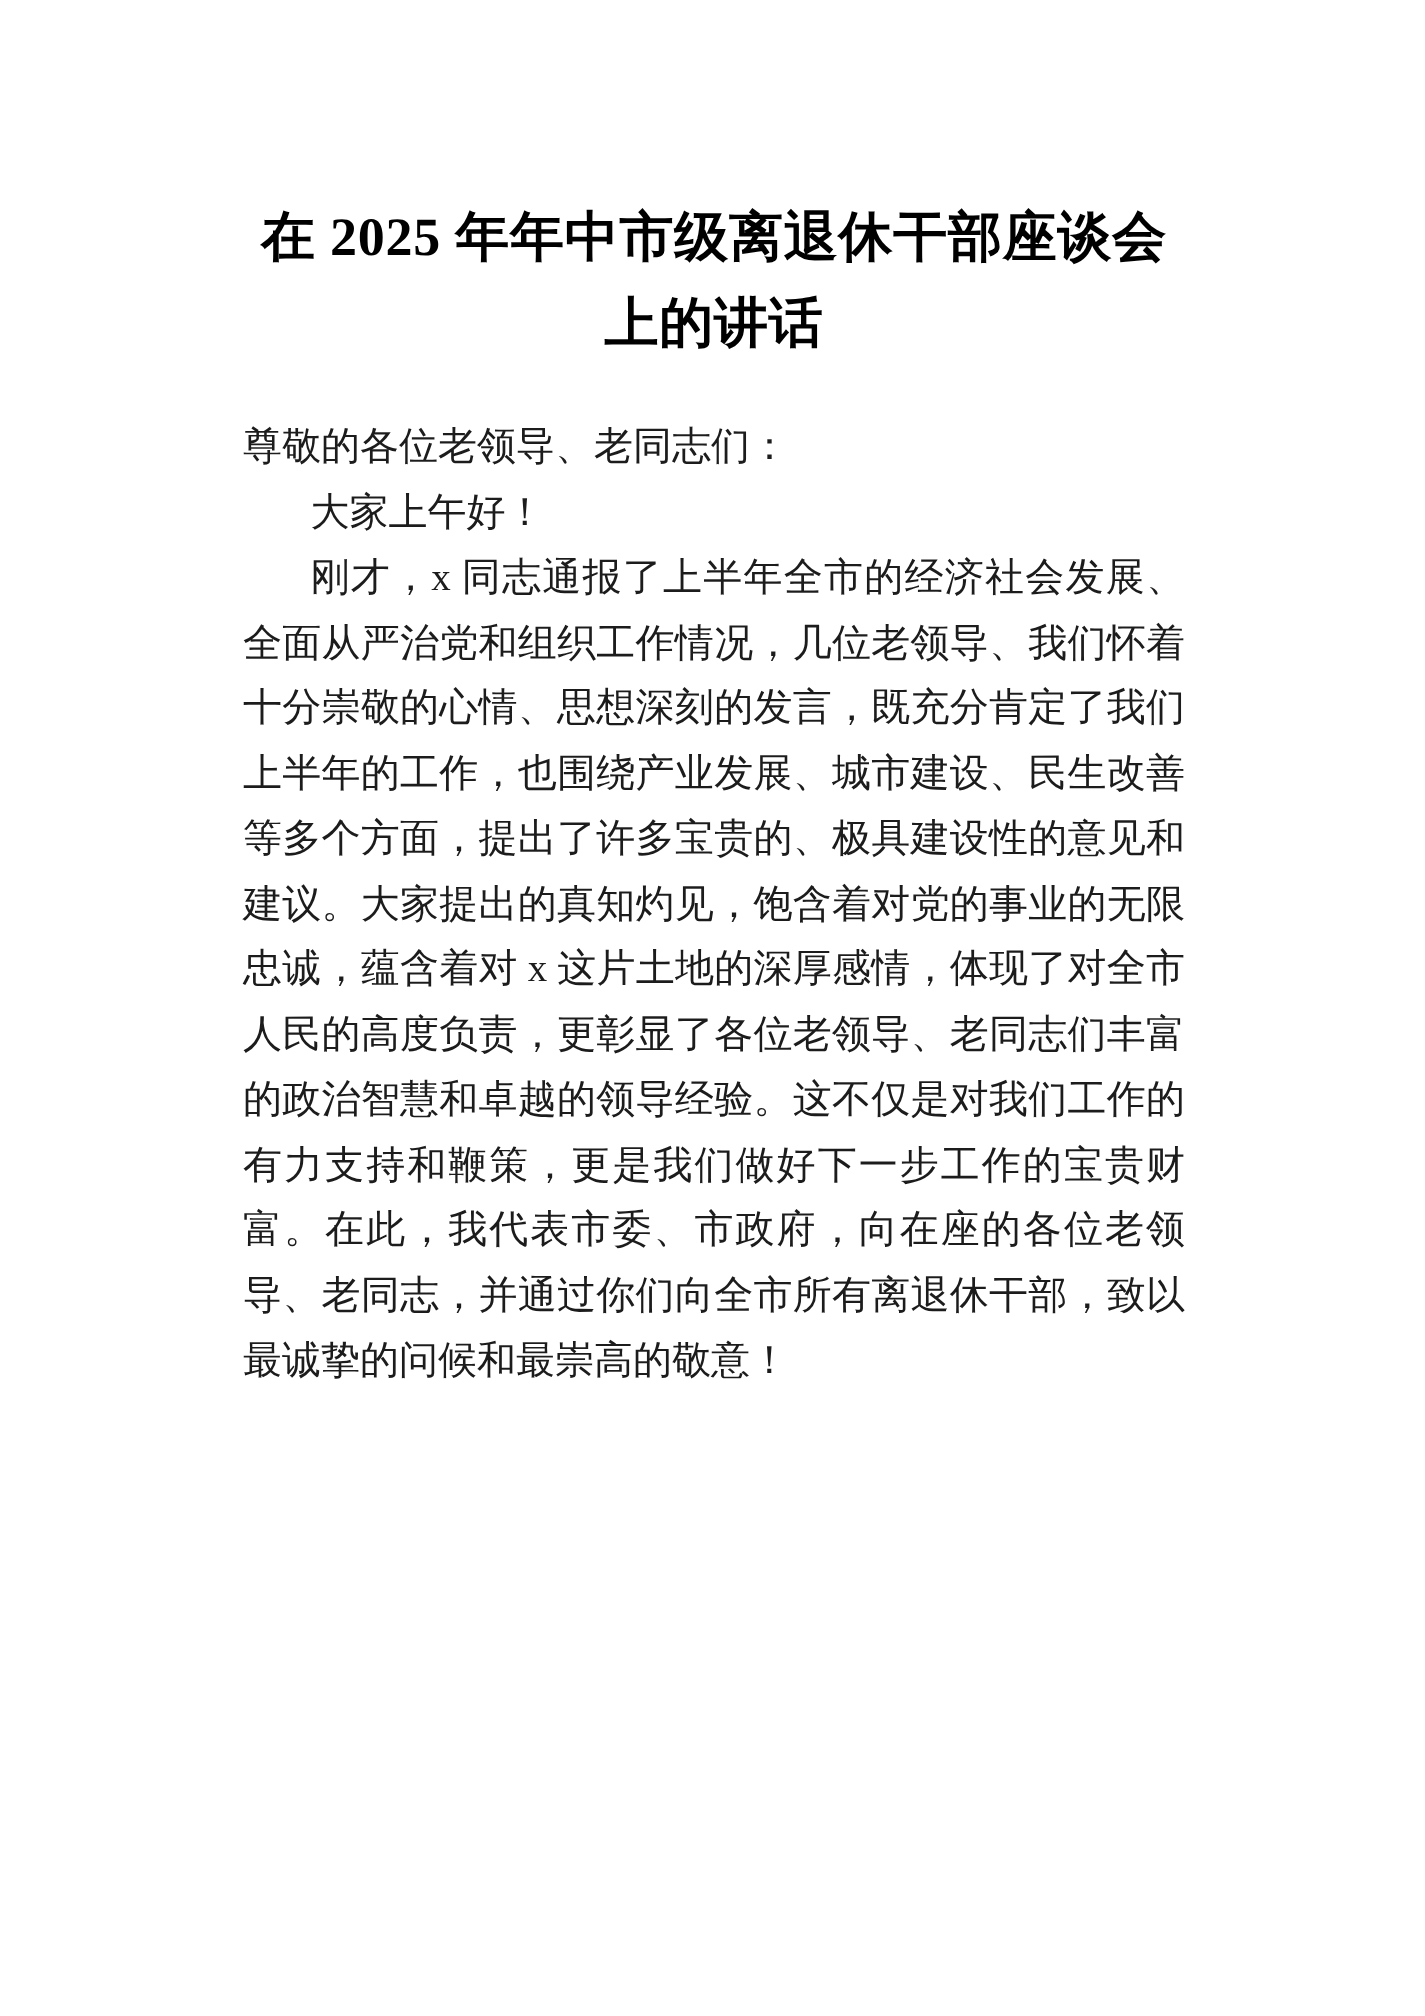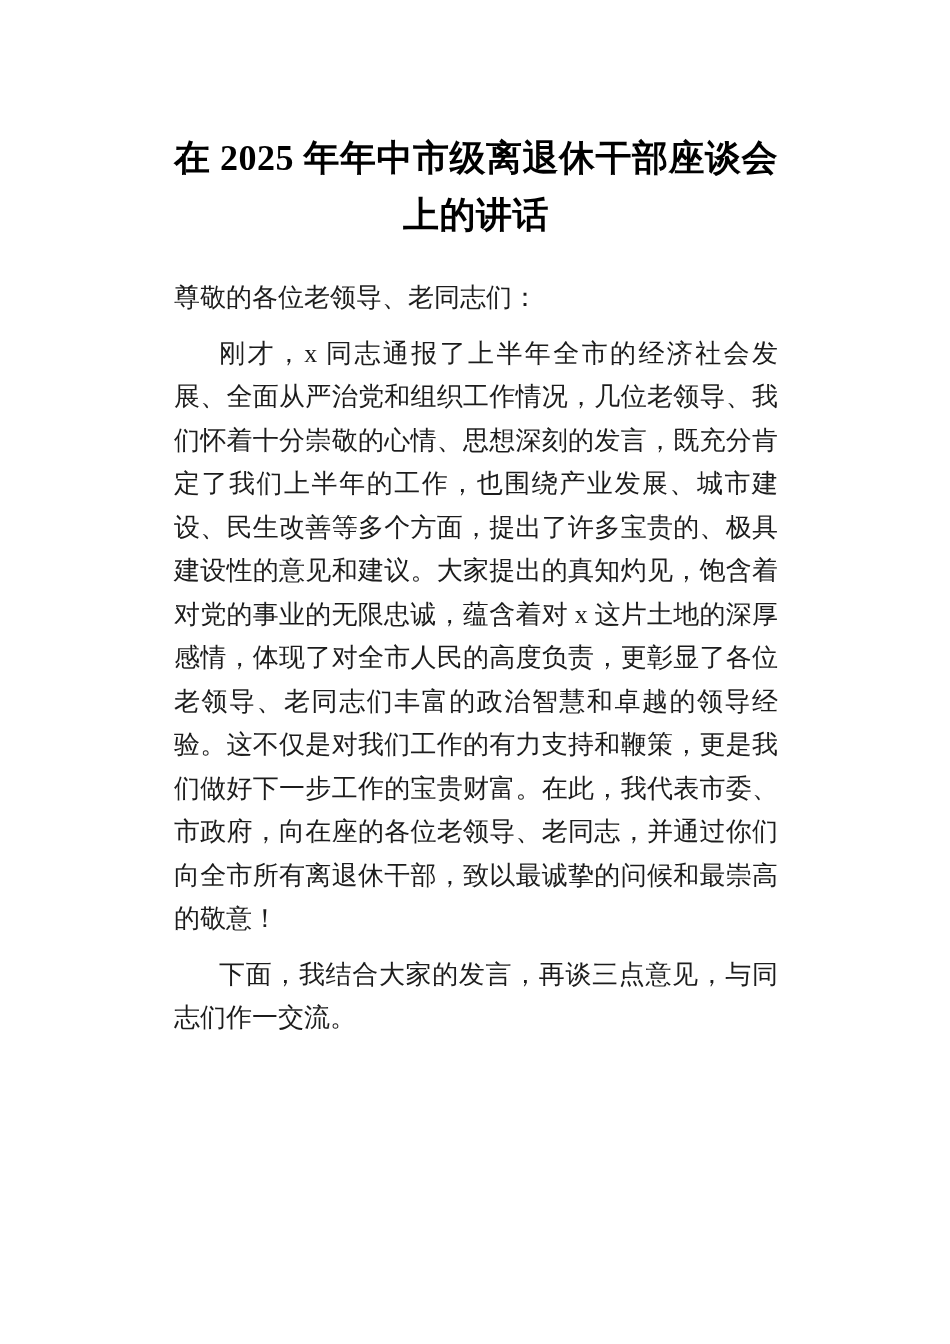--- a/index.html
+++ b/index.html
@@ -27,32 +27,32 @@
     color: #000000;
     letter-spacing: 0.5px;
   }
   .doc-body {
     font-family: "Liberation Serif", "DejaVu Serif", serif;
     font-size: 26px;
     line-height: 43.5px;
     color: #1c1c1c;
   }
   .para {
-    margin: 12px;
+    margin: 0;
     text-align: justify;
     text-justify: inter-ideograph;
     word-break: break-all;
   }
   .para.indented {
     text-indent: 45px;
   }
 </style>
 </head>
 <body>
 
 <div class="page">
   <h1 class="doc-title">在 2025 年年中市级离退休干部座谈会上的讲话</h1>
   <div class="doc-body">
       <p class="para">尊敬的各位老领导、老同志们：</p>
+      <p class="para indented">大家上午好！</p>
       <p class="para indented">刚才，x 同志通报了上半年全市的经济社会发展、全面从严治党和组织工作情况，几位老领导、我们怀着十分崇敬的心情、思想深刻的发言，既充分肯定了我们上半年的工作，也围绕产业发展、城市建设、民生改善等多个方面，提出了许多宝贵的、极具建设性的意见和建议。大家提出的真知灼见，饱含着对党的事业的无限忠诚，蕴含着对 x 这片土地的深厚感情，体现了对全市人民的高度负责，更彰显了各位老领导、老同志们丰富的政治智慧和卓越的领导经验。这不仅是对我们工作的有力支持和鞭策，更是我们做好下一步工作的宝贵财富。在此，我代表市委、市政府，向在座的各位老领导、老同志，并通过你们向全市所有离退休干部，致以最诚挚的问候和最崇高的敬意！</p>
-      <p class="para indented">下面，我结合大家的发言，再谈三点意见，与同志们作一交流。</p>
     </div>
 </div>
 
 </body></html>

